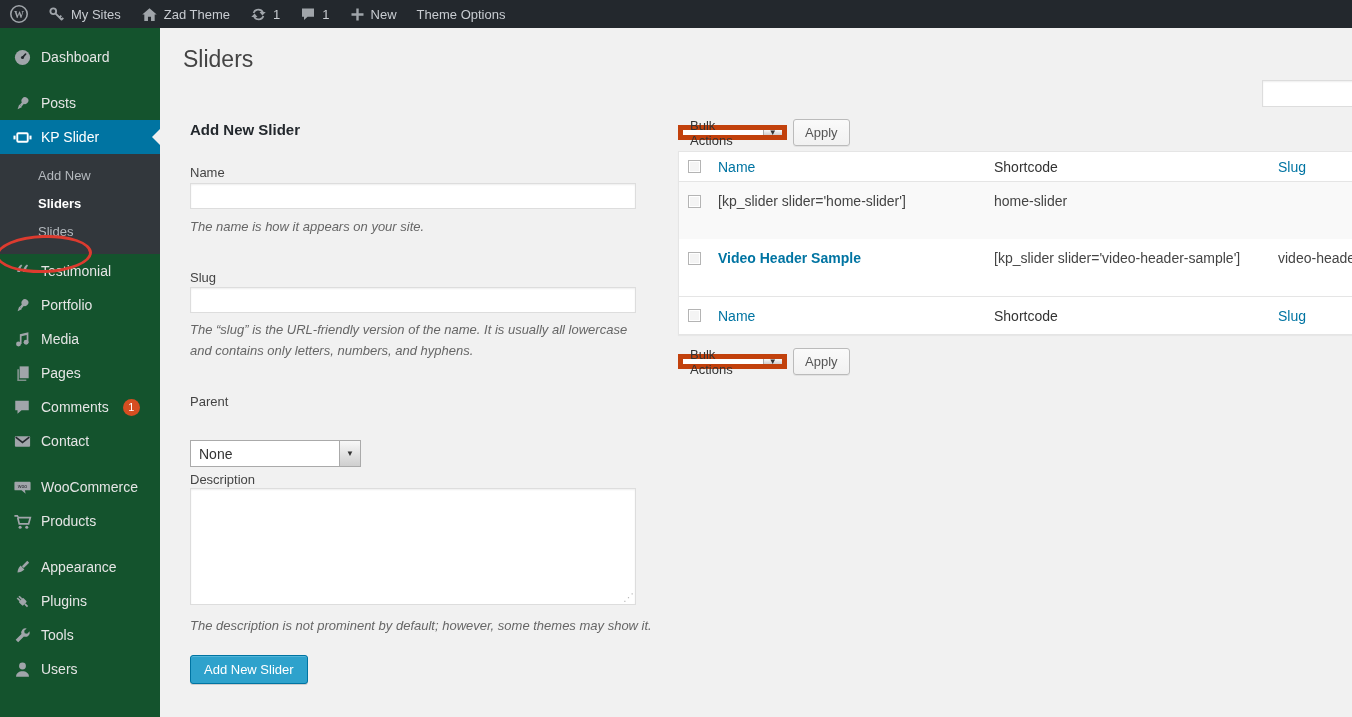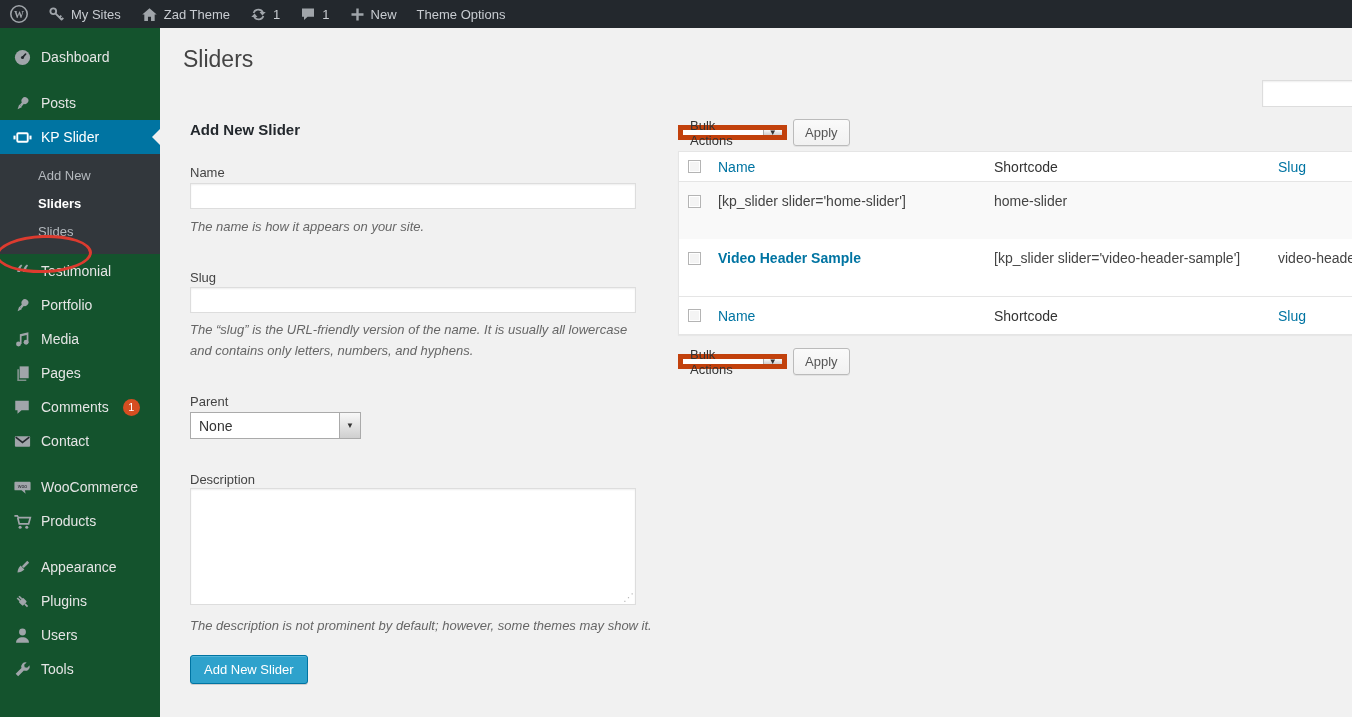--- a/index.html
+++ b/index.html
@@ -52,21 +52,21 @@
 
   
   .form-heading { position:absolute; left:30px; top:93px; font-size:15px; font-weight:bold; color:#23282d; }
   .field-label { position:absolute; left:30px; font-size:13px; color:#444; }
   .text-input { position:absolute; left:30px; width:446px; height:26px; background:#fff;
                 border:1px solid #ddd; box-shadow:inset 0 1px 2px rgba(0,0,0,.07);
                 padding:0 6px; font-size:14px; color:#333; }
   .help-text { position:absolute; left:30px; font-style:italic; color:#666; font-size:13px;
                line-height:1.6; }
   .select { position:absolute; display:flex; border:1px solid #aaa; background:#fff; height:27px;
-            cursor:pointer; }
+            cursor:pointer;margin-top:28px; }
   .select .val { display:flex; align-items:center; padding:0 8px; font-size:14px; color:#333; }
   .select .btn { width:21px; border-left:1px solid #aaa; margin-left:auto;
                  background:linear-gradient(#f8f8f8,#cfcfcf);
                  display:flex; align-items:center; justify-content:center;
                  font-size:8px; color:#333; }
   .desc-area { position:absolute; left:30px; top:460px; width:446px; height:117px;
                background:#fff; border:1px solid #ddd;
                box-shadow:inset 0 1px 2px rgba(0,0,0,.07); }
   .resize-grip { position:absolute; right:2px; bottom:0px; color:#bbb; font-size:11px;
                  letter-spacing:-1px; }
@@ -329,34 +329,34 @@
               <rect x="9.1" y="13.5" width="1.8" height="4"></rect>
             </g>
           </svg>
       </span>
       <span>Plugins</span>
     </div>
 
     <div class="menu-item">
       <span class="menu-icon">
         <svg width="19" height="19" viewBox="0 0 20 20" fill="currentColor">
+            <path d="M17.5 5.6a4.6 4.6 0 0 1-6 5.5l-6.1 6.1-2.6-2.6 6.1-6.1a4.6 4.6 0 0 1 5.5-6l-2.6 2.6.5 2.6 2.6.5z"></path>
+          </svg>
+      </span>
+      <span>Tools</span>
+    </div>
+
+    <div class="menu-item">
+      <span class="menu-icon">
+        <svg width="19" height="19" viewBox="0 0 20 20" fill="currentColor">
             <circle cx="10" cy="6.3" r="3.6"></circle>
             <path d="M3.2 17.5c0-3.7 3.1-5.7 6.8-5.7s6.8 2 6.8 5.7z"></path>
           </svg>
       </span>
       <span>Users</span>
-    </div>
-
-    <div class="menu-item">
-      <span class="menu-icon">
-        <svg width="19" height="19" viewBox="0 0 20 20" fill="currentColor">
-            <path d="M17.5 5.6a4.6 4.6 0 0 1-6 5.5l-6.1 6.1-2.6-2.6 6.1-6.1a4.6 4.6 0 0 1 5.5-6l-2.6 2.6.5 2.6 2.6.5z"></path>
-          </svg>
-      </span>
-      <span>Tools</span>
     </div>
 
     <div class="red-circle"></div>
   </div>
 
   <div class="content">
 
     <h1 class="page-title">Sliders</h1>
 
     <input class="search-input" type="text" value="" style="">

